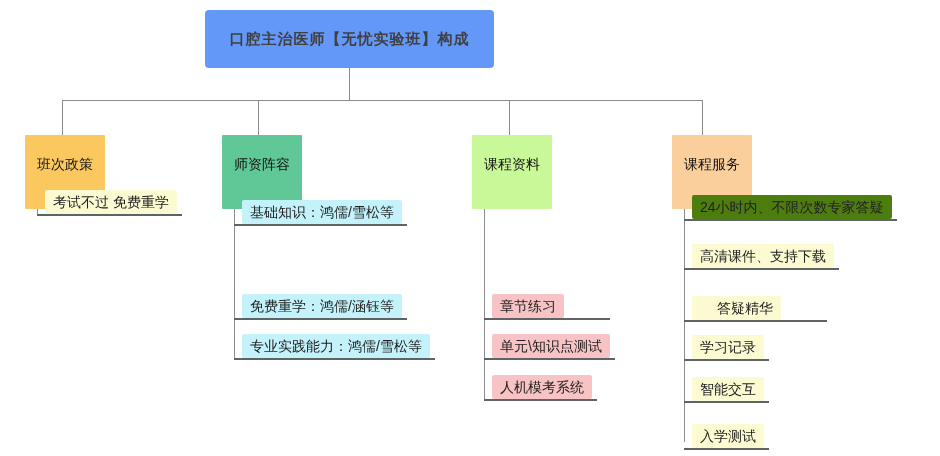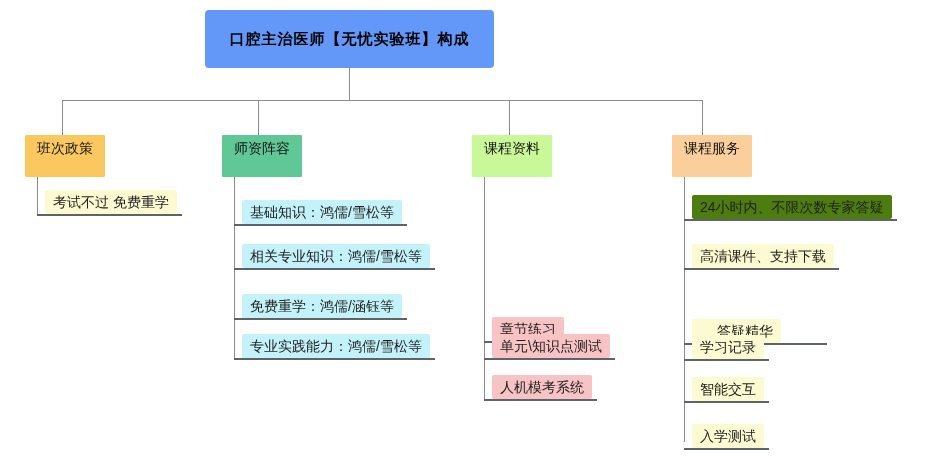--- a/index.html
+++ b/index.html
@@ -12,44 +12,44 @@
     overflow: hidden;
   }
   .line { position: absolute; background: #8c8c8c; }
   .line.v { width: 1px; }
   .line.h { height: 1px; }
   .root {
     position: absolute;
     left: 205px; top: 10px;
     width: 289px; height: 58px;
     display: flex; align-items: center; justify-content: center;
-    color: #000000;
+    color: #404040;
     font-weight: 700;
     font-size: 15px;
     letter-spacing: 1px;
     border-radius: 4px;
     cursor: default;
   }
   .branch {
     position: absolute;
     height: 42px; line-height: 26px;
-    padding: 0 12px;
+    padding: 16px 12px;
     font-size: 14px;
     color: #141414;
     border-radius: 1px;
     white-space: nowrap;
     cursor: default;
   }
   .child {
     position: absolute;
     border-bottom: 2px solid #5e6367;
     padding: 0 5px 0 8px;
     white-space: nowrap;
   }
-  .child.ext { padding-right: 46px; margin-top: 23px; }
+  .child.ext { padding-right: 46px; }
   .chip {
     display: inline-block;
     padding: 4px 8px 3px 8px;
     font-size: 14px;
     line-height: 17px;
     color: #222222;
     border-radius: 2px;
     white-space: nowrap;
     cursor: default;
   }
@@ -77,23 +77,20 @@
   <div class="branch" style="left: 472px; top: 135px; background-color: rgb(201, 248, 152); text-align: right;">课程资料</div>
   <div class="branch" style="left: 672px; top: 135px; background-color: rgb(250, 207, 156);">课程服务</div>
 
   <div class="child" style="left:37px;top:190px">
     <span class="chip" style="background-color: rgb(252, 250, 209);">考试不过 免费重学</span>
   </div>
 
   <div class="child" style="left:234px;top:200px">
     <span class="chip" style="background-color: rgb(195, 242, 250);">基础知识：鸿儒/雪松等</span>
   </div>
-  <div class="child" style="left:234px;top:244px">
-    <span class="chip" style="background-color: rgb(195, 242, 250);">相关专业知识：鸿儒/雪松等</span>
-  </div>
   <div class="child" style="left:234px;top:294px">
     <span class="chip" style="background-color: rgb(195, 242, 250);">免费重学：鸿儒/涵钰等</span>
   </div>
   <div class="child" style="left:234px;top:334px">
     <span class="chip" style="background-color: rgb(195, 242, 250);">专业实践能力：鸿儒/雪松等</span>
   </div>
 
   <div class="child ext" style="left:484px;top:294px">
     <span class="chip" style="background-color: rgb(248, 195, 196);">章节练习</span>
   </div>

